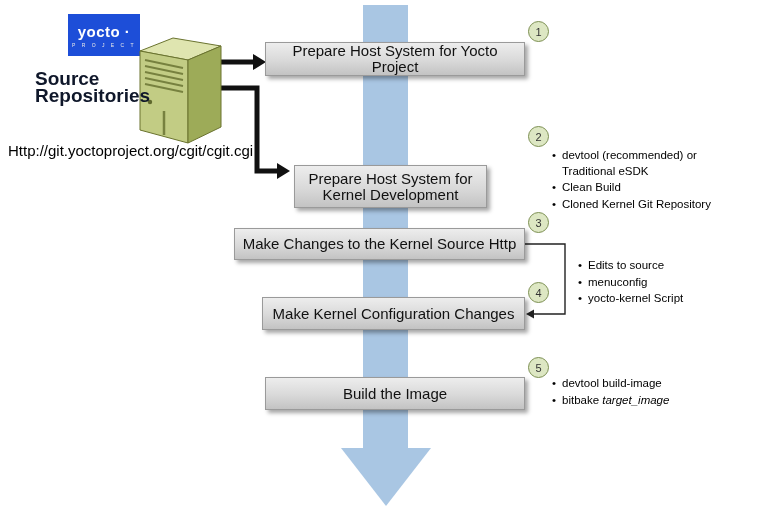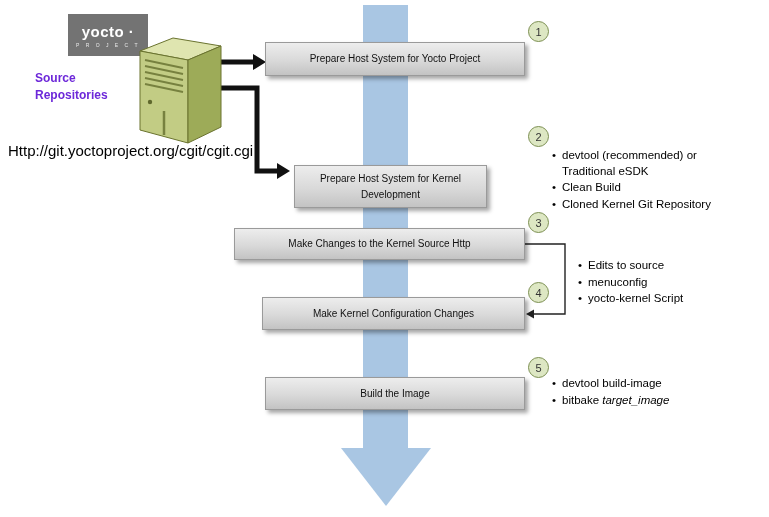--- a/index.html
+++ b/index.html
@@ -6,36 +6,36 @@
   .canvas{position:relative;width:769px;height:517px;background:#ffffff;overflow:hidden;font-family:"Liberation Sans",sans-serif;}
 
   
   .blue-shaft{position:absolute;left:363px;top:5px;width:45px;height:443px;background:#a9c6e3;}
   .blue-head{position:absolute;left:341px;top:448px;width:0;height:0;
              border-left:45px solid transparent;border-right:45px solid transparent;border-top:58px solid #a9c6e3;}
 
   .connectors{position:absolute;left:0;top:0;pointer-events:none;}
 
   
-  .logo{position:absolute;left:68px;top:14px;width:80px;height:42px;background:#737373;color:#fff;
+  .logo{position:absolute;left:68px;top:14px;width:72px;height:42px;background:#1d4ed8;color:#fff;
         display:flex;flex-direction:column;align-items:center;justify-content:center;}
   .logo-main{font-size:15px;font-weight:bold;letter-spacing:0.5px;}
   .logo-sub{font-size:5px;letter-spacing:2.5px;margin-top:2px;color:#e8e8e8;}
 
   .server-icon{position:absolute;left:135px;top:33px;}
 
-  .source-label{position:absolute;left:35px;top:70px;font-size:12px;font-weight:bold;line-height:17px;
-                white-space:pre-line;color:#6d28d9;}
+  .source-label{position:absolute;left:35px;top:70px;font-size:19px;font-weight:bold;line-height:17px;
+                white-space:pre-line;color:#0f172a;}
   .url{position:absolute;left:8px;top:142px;font-size:15px;color:#000;}
 
   
   .step-box{position:absolute;background:linear-gradient(180deg,#ededed 0%,#d9d9d9 55%,#c3c3c3 100%);
             border:1px solid #9a9a9a;box-shadow:3px 3px 4px rgba(0,0,0,0.35);
             display:flex;align-items:center;justify-content:center;text-align:center;
-            font-size:10px;color:#111;padding:0 6px;box-sizing:border-box;line-height:16px;}
+            font-size:15px;color:#111;padding:0 6px;box-sizing:border-box;line-height:16px;}
   .box1{left:265px;top:42px;width:260px;height:34px;}
   .box2{left:294px;top:149px;width:193px;height:43px;margin-top:16px;}
   .box3{left:234px;top:228px;width:291px;height:32px;}
   .box4{left:262px;top:297px;width:263px;height:33px;}
   .box5{left:265px;top:377px;width:260px;height:33px;text-align:right;}
 
   
   .num-circle{position:absolute;left:528px;width:19px;height:19px;border-radius:50%;background:#dde7c3;
               border:1.5px solid #7d9053;display:flex;align-items:center;justify-content:center;
               font-size:11px;color:#333;}

